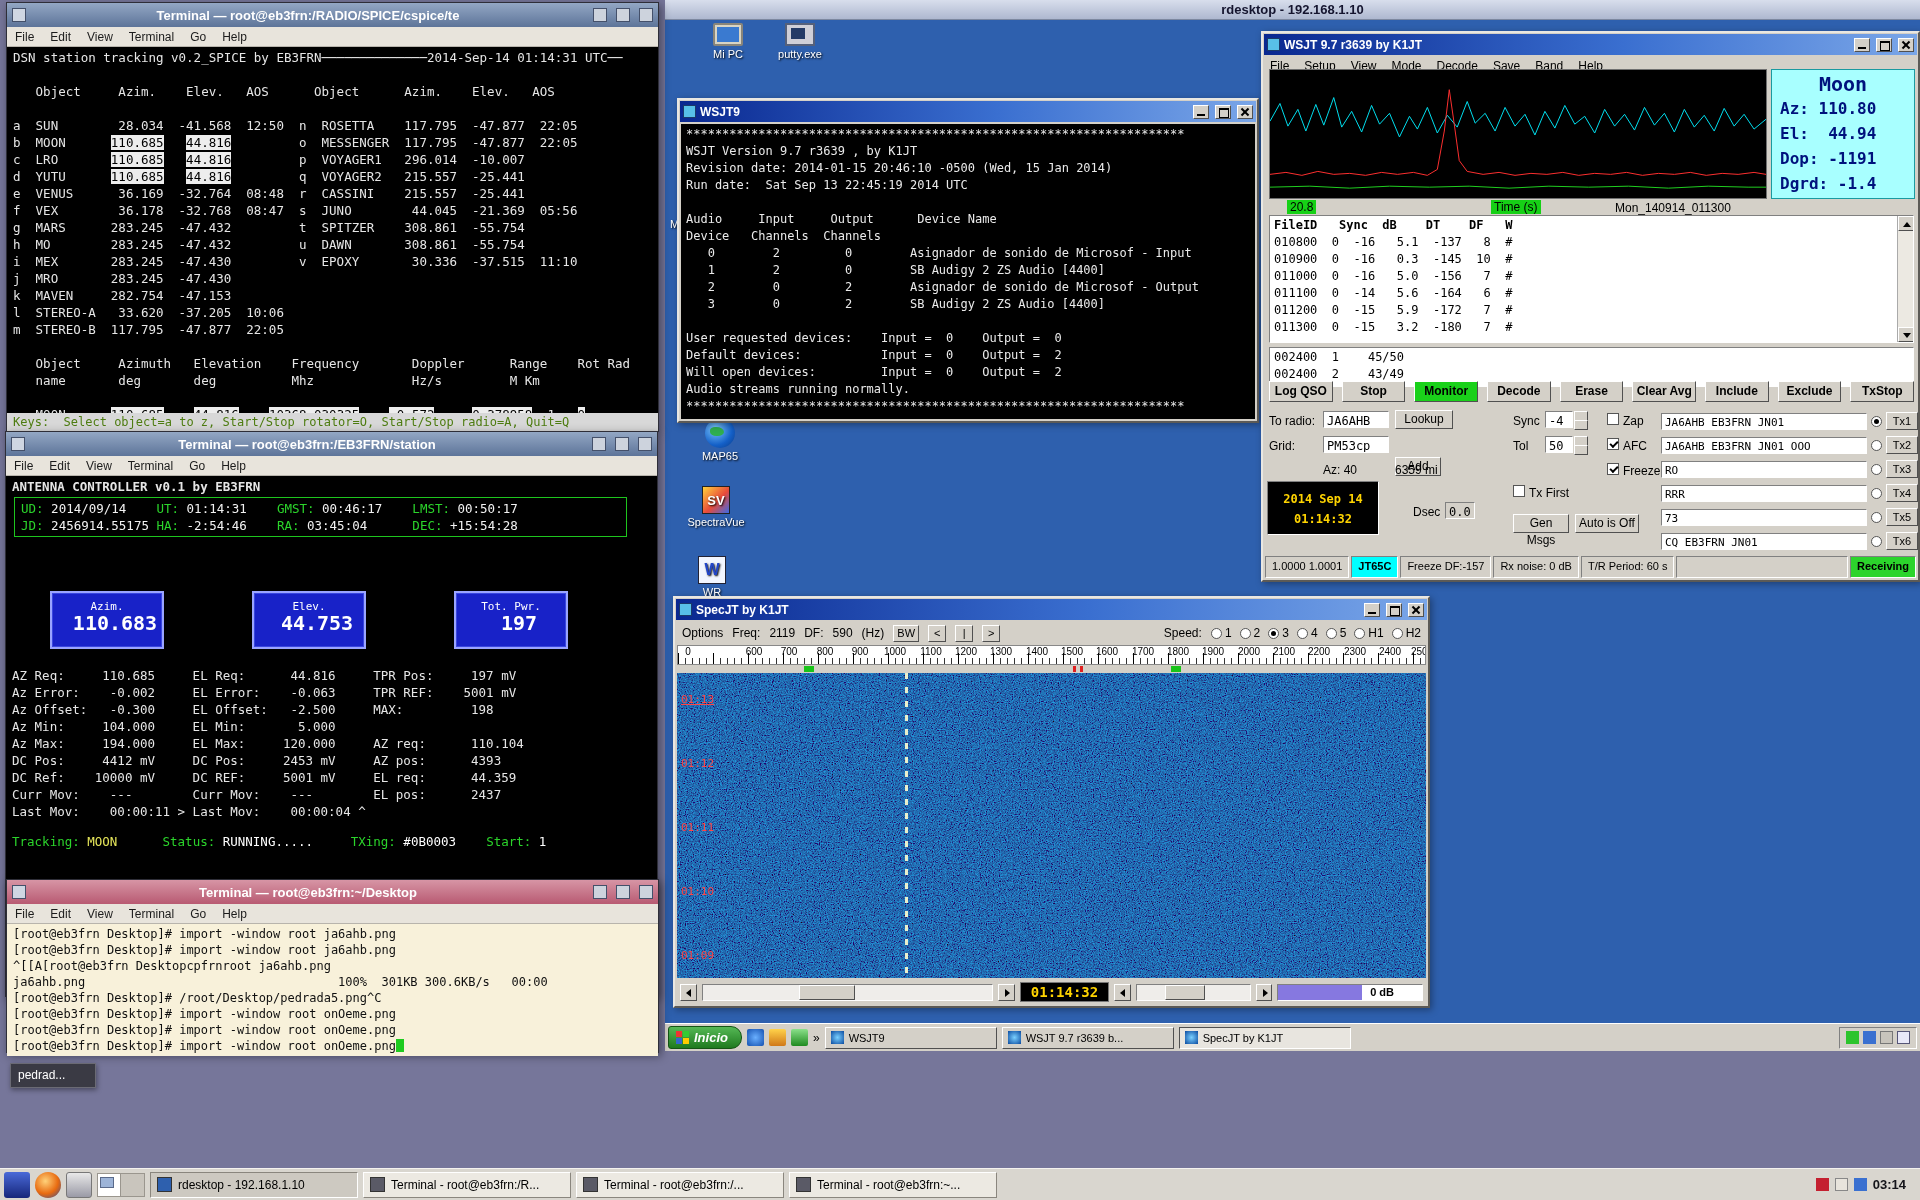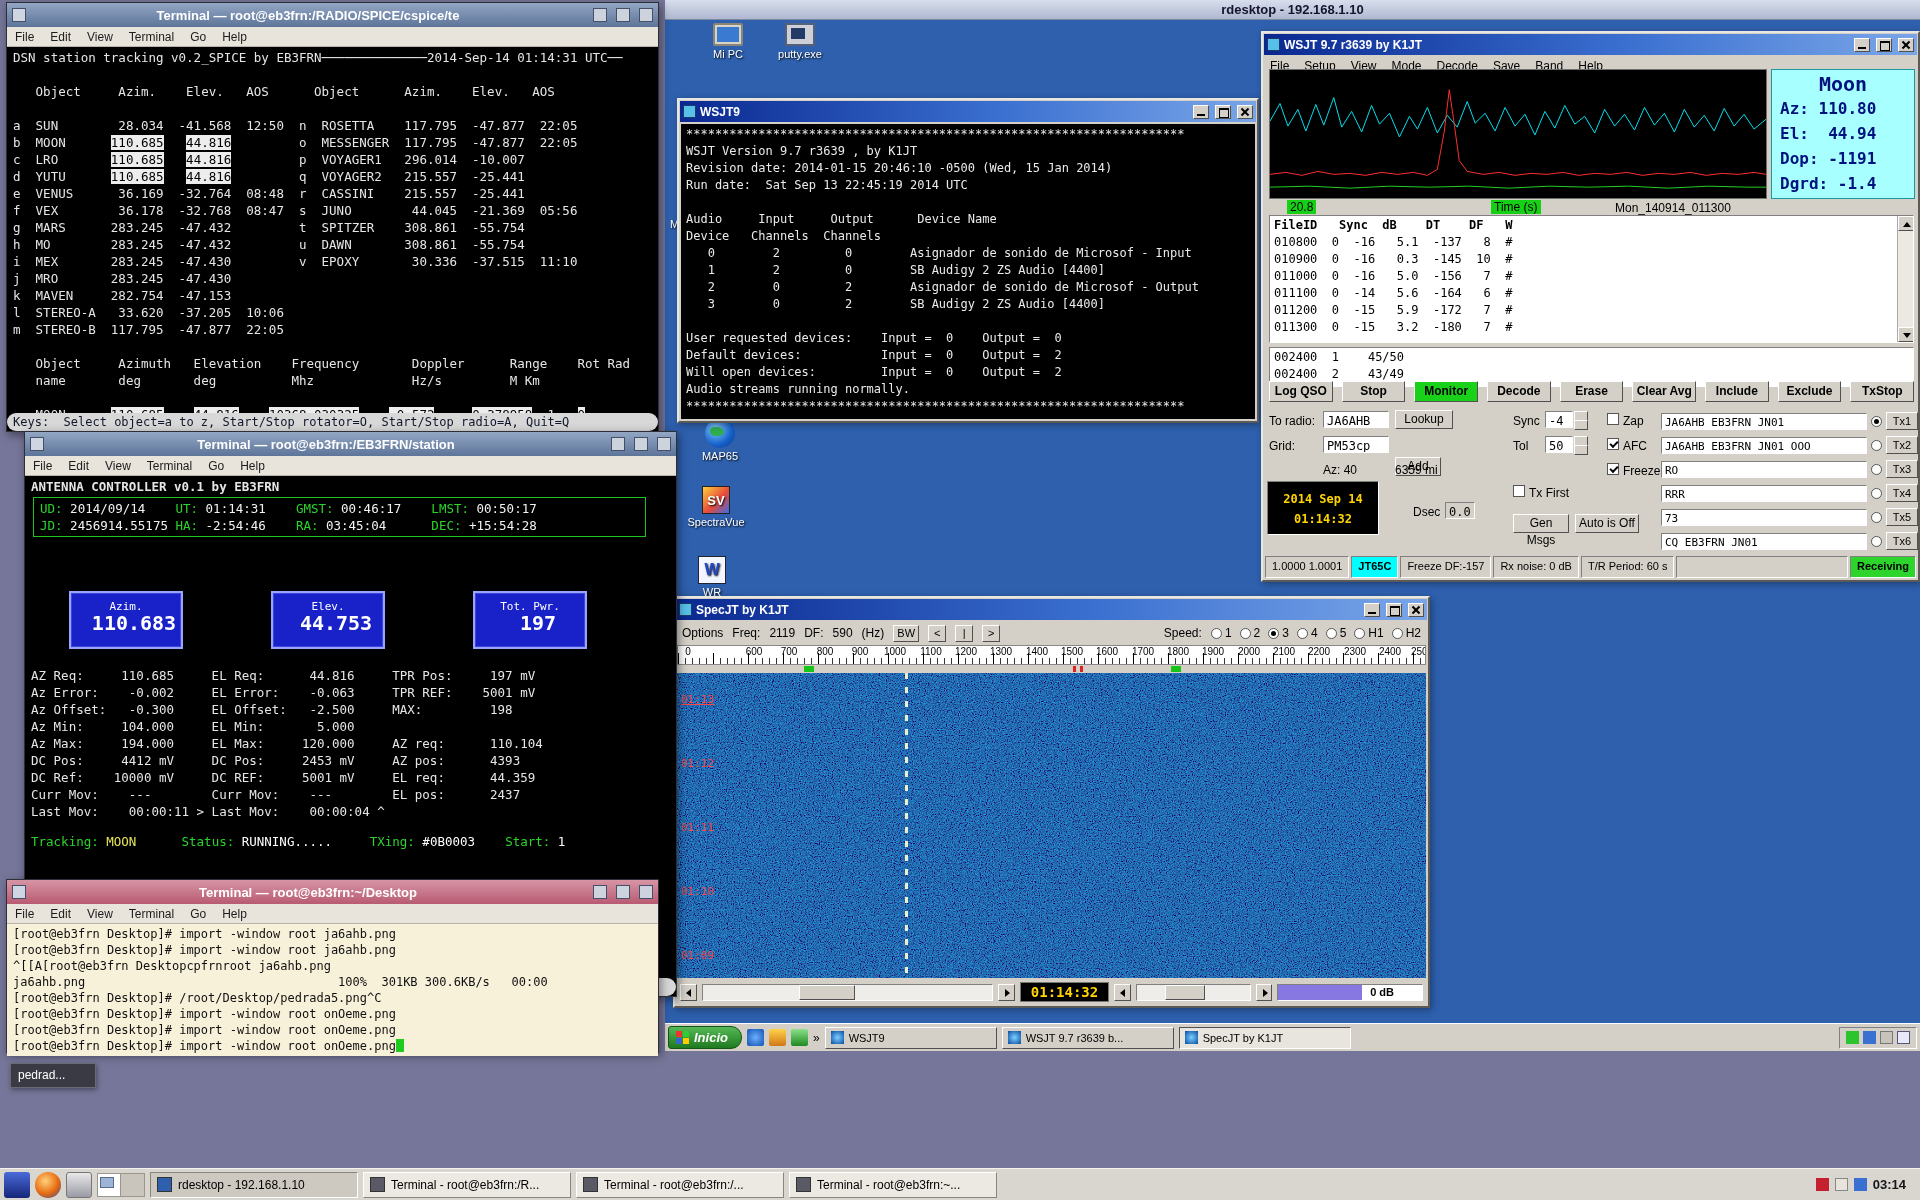--- a/index.html
+++ b/index.html
@@ -14,22 +14,22 @@
   #t3 .ttl { background:linear-gradient(#d795a5,#b85a72); }
   .ttext { flex:1; text-align:center; white-space:nowrap; overflow:hidden; }
   .ticon { width:14px; height:14px; background:#cfd6e2; border:1px solid #44506a; }
   .tbtn  { width:14px; height:14px; background:#cdd3dd; border:1px solid #44506a; margin-left:3px; }
   .tmenu { height:20px; background:#e8e4dc; border-bottom:1px solid #b8b4ac; display:flex; align-items:center;
            gap:16px; padding:0 8px; color:#1c1c1c; }
   .tbody { position:relative; color:#e6e6e6; font-family:"DejaVu Sans Mono",monospace;
            font-size:12.5px; line-height:17px; padding:2px 6px; overflow:hidden; }
   .tline { white-space:pre; min-height:17px; }
   .inv   { background:#ededed; color:#000; }
-  .keysbar { position:absolute; left:0; right:0; bottom:0; height:18px; background:#d8d8d8; color:#0f172a;
-             font:12px "DejaVu Sans Mono",monospace; padding:2px 6px; white-space:pre;border-radius:9px; }
+  .keysbar { position:absolute; left:0; right:0; bottom:0; height:18px; background:#d8d8d8; color:#4d7c0f;
+             font:12px "DejaVu Sans Mono",monospace; padding:2px 6px; white-space:pre; }
   .gbox { border:1px solid #1ec51e; margin:2px 2px 0 2px; padding:2px 6px; width:96%; }
   .gl { color:#2bd42b; } .gv { color:#f2f2f2; }
   .grn { color:#2bd42b; } .yel { color:#e6e65a; } .wht { color:#fff; }
   .bboxrow { display:flex; gap:88px; padding-left:38px; margin-top:54px; }
   .bluebox { width:114px; height:58px; background:#1822c8; border:2px solid #9aa4ff;
              box-shadow:inset 0 0 0 1px #3946e0; color:#fff; text-align:center; }
   .bl { font-size:11px; margin-top:5px; } .bv { font-size:20px; font-weight:bold; font-family:"DejaVu Sans Mono",monospace;margin-left:16px; }
   .t2grid { margin-top:18px; } .t2status { margin-top:13px; }
   #t3 .tbody { background:#f8f1da; color:#101010; font-size:12px; line-height:16px; }
   #t3 .tline { min-height:16px; }
@@ -564,21 +564,21 @@
     <span><div class="tline">e  VENUS      36.169  -32.764  08:48  r  CASSINI    215.557  -25.441</div><div class="tline">f  VEX        36.178  -32.768  08:47  s  JUNO        44.045  -21.369  05:56</div><div class="tline">g  MARS      283.245  -47.432         t  SPITZER    308.861  -55.754</div><div class="tline">h  MO        283.245  -47.432         u  DAWN       308.861  -55.754</div><div class="tline">i  MEX       283.245  -47.430         v  EPOXY       30.336  -37.515  11:10</div><div class="tline">j  MRO       283.245  -47.430</div><div class="tline">k  MAVEN     282.754  -47.153</div><div class="tline">l  STEREO-A   33.620  -37.205  10:06</div><div class="tline">m  STEREO-B  117.795  -47.877  22:05</div></span>
     <div class="tline"></div>
     <div class="tline">   Object     Azimuth   Elevation    Frequency       Doppler      Range    Rot Rad</div>
     <div class="tline">   name       deg       deg          Mhz             Hz/s         M Km</div>
     <div class="tline"></div>
     <div class="tline"><span>   </span><span>MOON</span><span>      </span><span class="inv">110.685</span><span>    </span><span class="inv">44.816</span><span>    </span><span class="inv">10368.030325</span><span>    </span><span class="inv">-0.572</span><span>     </span><span class="inv">0.378958</span><span>  </span><span>1</span><span>   </span><span class="inv">0</span></div>
   </div>
   <div class="keysbar">Keys:  Select object=a to z, Start/Stop rotator=O, Start/Stop radio=A, Quit=Q</div>
 </div>
 
-<div class="term" id="t2" style="left:24px;top:431px;width:653px;height:566px">
+<div class="term" id="t2" style="left:5px;top:431px;width:653px;height:566px">
   <div class="ttl">
     <span class="ticon"></span>
     <span class="ttext">Terminal — root@eb3frn:/EB3FRN/station</span>
     <span class="tbtn"></span>
     <span class="tbtn"></span>
     <span class="tbtn"></span>
   </div>
   <div class="tmenu">
 
   <span>File</span>

